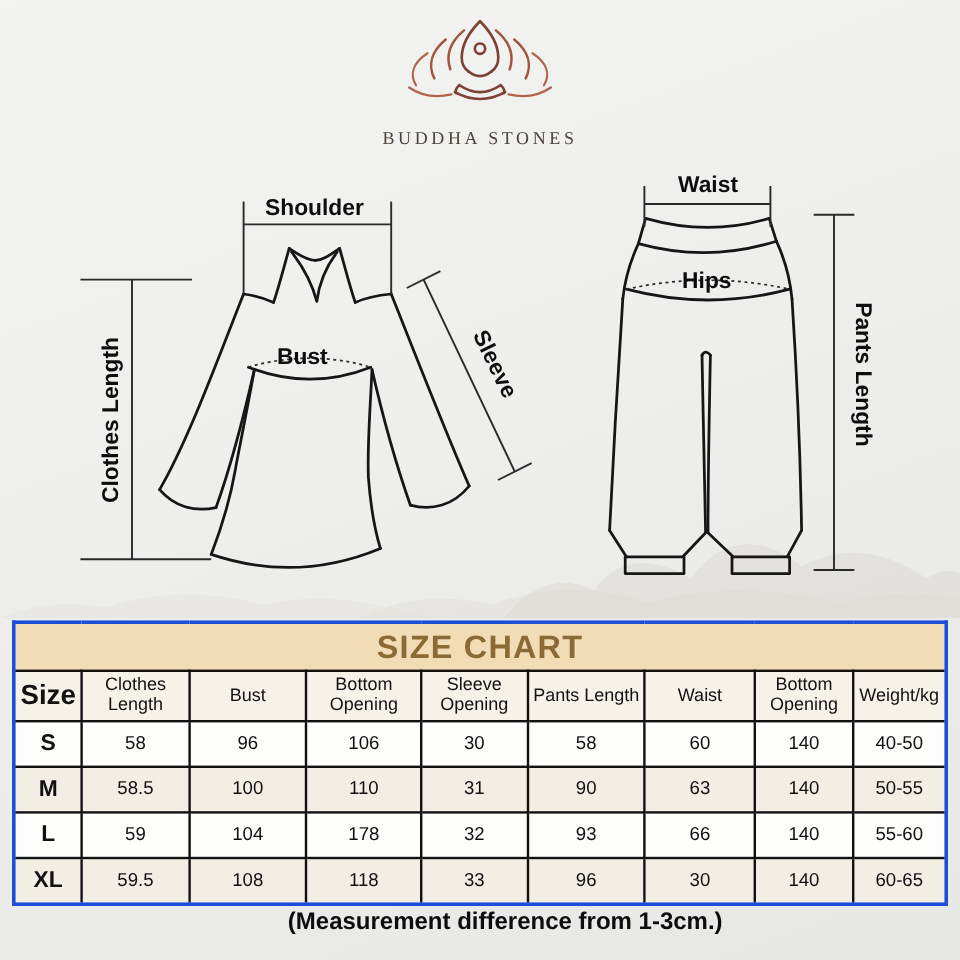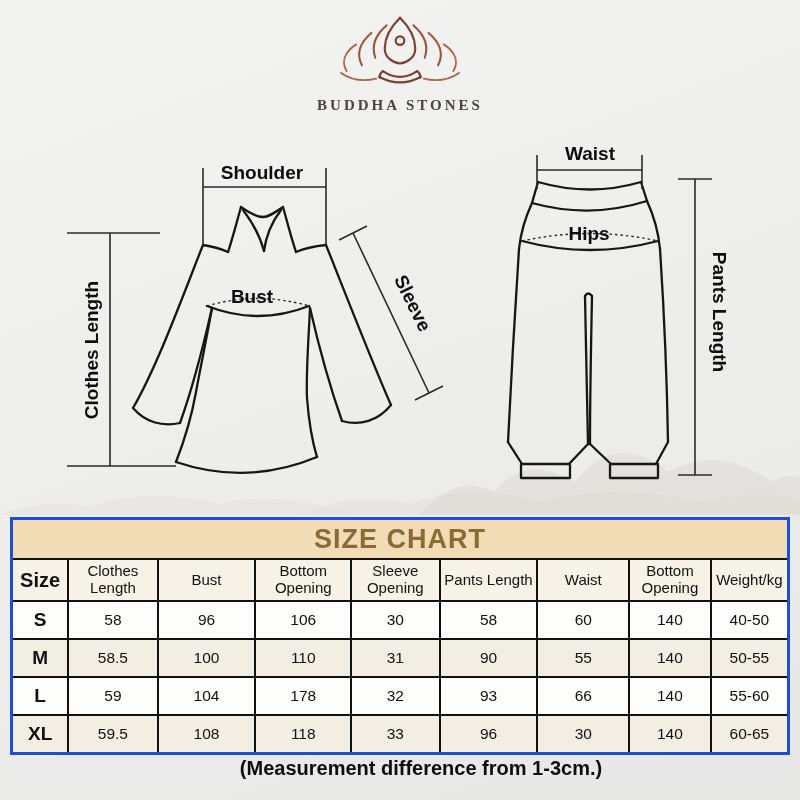--- a/index.html
+++ b/index.html
@@ -5,21 +5,21 @@
   html,body{margin:0;padding:0;}
   body{
     width:800px;height:800px;position:relative;overflow:hidden;
     background:linear-gradient(160deg,#f3f3f2 0%,#eeeeed 45%,#e7e7e6 100%);
     font-family:"Liberation Sans", sans-serif;color:#111;
   }
   
   .brand{position:absolute;top:12px;left:0;width:800px;text-align:center;}
   .brand svg{display:block;margin:0 auto;}
   .brand-name{
-    margin-top:5px;font-family:"Liberation Serif", serif;font-weight:700;
+    margin-top:16px;font-family:"Liberation Serif", serif;font-weight:400;
     font-size:15px;letter-spacing:3px;color:#4c443c;
   }
   
   .diagrams{position:absolute;top:100px;left:0;}
   .outline{fill:none;stroke:#161616;stroke-width:2.3;stroke-linecap:round;stroke-linejoin:round;}
   .measure{fill:none;stroke:#2a2a2a;stroke-width:1.6;}
   .dotted{fill:none;stroke:#2a2a2a;stroke-width:1.4;stroke-dasharray:2.5 3;}
   .dlabel{font-family:"Liberation Sans",sans-serif;font-weight:700;font-size:19px;fill:#0d0d0d;}
   .wm{stroke:none;}
   
@@ -30,21 +30,21 @@
   }
   table.chart th, table.chart td{
     border:2px solid #111;text-align:center;vertical-align:middle;
     padding:1px 2px;line-height:1.12;overflow:hidden;
   }
   .title-row td{
     height:36px;background:#f1dcb5;color:#8a6a35;
     font-size:27px;font-weight:700;letter-spacing:1px;
   }
   .head-row th{height:38px;background:#f6f2e8;font-size:15px;font-weight:400;}
-  .head-row th.size-col{font-size:20px;font-weight:700;}
+  .head-row th.size-col{font-size:23px;font-weight:700;}
   .data-row td{height:34px;font-size:15.5px;font-weight:400;}
   .data-row td.size-col{font-size:19px;font-weight:700;}
   .data-row:nth-child(even){background:#f3eee4;}
   
   col.c0{width:7.3%} col.c1{width:11.5%} col.c2{width:12.6%} col.c3{width:12.3%}
   col.c4{width:11.4%} col.c5{width:12.6%} col.c6{width:11.8%} col.c7{width:10.5%}
   col.c8{width:10%}
   
   .note{
     position:absolute;top:757px;left:0;width:800px;text-align:center;
@@ -240,21 +240,21 @@
       <td>140</td>
       <td>40-50</td>
     </tr>
     <tr class="data-row">
       <td class="size-col">M</td>
       <td>58.5</td>
       <td>100</td>
       <td>110</td>
       <td>31</td>
       <td>90</td>
-      <td>55</td>
+      <td>63</td>
       <td>140</td>
       <td>50-55</td>
     </tr>
     <tr class="data-row">
       <td class="size-col">L</td>
       <td>59</td>
       <td>104</td>
       <td>178</td>
       <td>32</td>
       <td>93</td>

